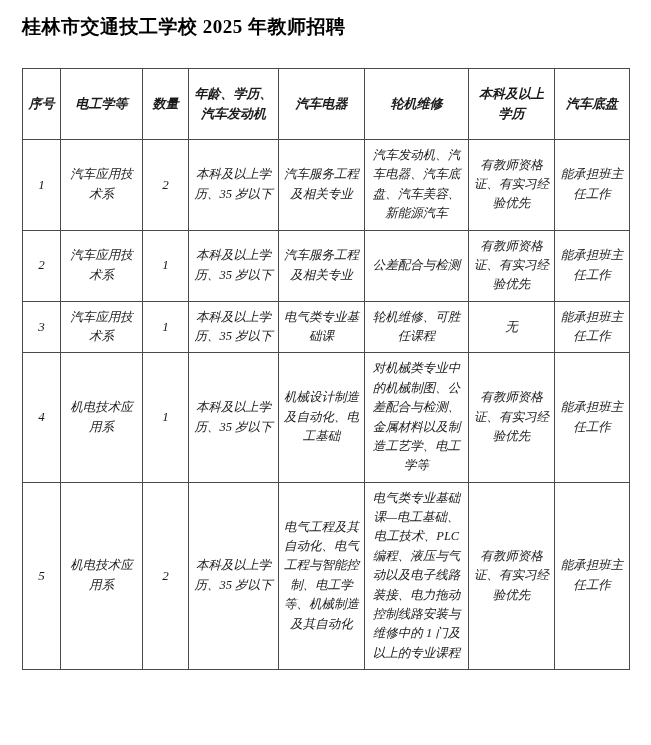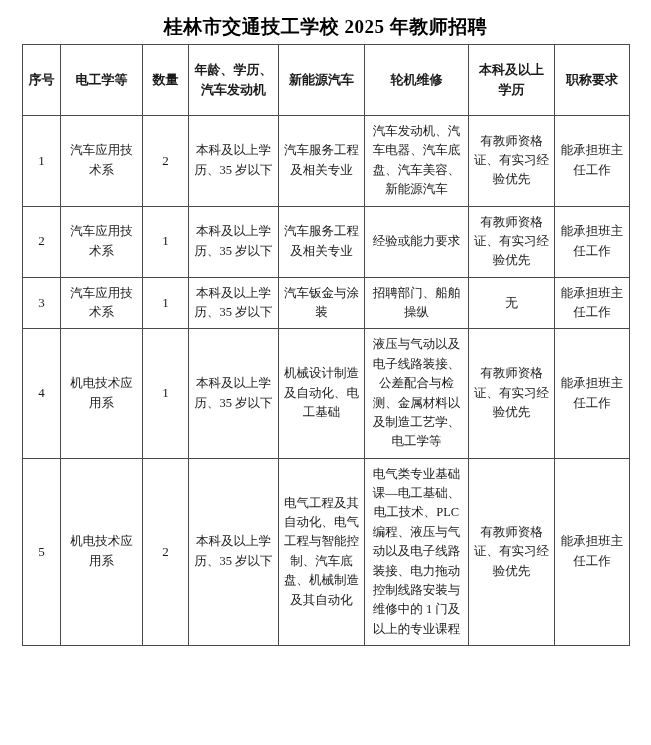--- a/index.html
+++ b/index.html
@@ -15,34 +15,35 @@
     overflow: hidden;
   }
   .page {
     width: 651px;
     height: 745px;
     box-sizing: border-box;
     padding: 0 22px;
     position: relative;
   }
   .doc-title {
-    text-align: center;
+    text-align: left;
     font-size: 19px;
     font-weight: bold;
     letter-spacing: 0.5px;
-    margin: 14px 0 4px 0;
+    margin: 14px 0 28px 0;
     font-family: "Liberation Serif", "DejaVu Serif", serif;
     color: #000;
   }
   table.recruit {
     border-collapse: collapse;
     width: 607px;
     table-layout: fixed;
     font-size: 12.5px;
     line-height: 1.55;
+    font-style: italic;
   }
   table.recruit th,
   table.recruit td {
     border: 1px solid #4a4a4a;
     vertical-align: middle;
     text-align: center;
     padding: 6px 5px;
     word-break: break-all;
   }
   table.recruit thead th {
@@ -81,73 +82,73 @@
         <col class="col-5">
         <col class="col-6">
         <col class="col-7">
     </colgroup>
     <thead>
       <tr>
         <th>序号</th>
         <th>电工学等</th>
         <th>数量</th>
         <th>年龄、学历、汽车发动机</th>
-        <th>新能源汽车</th>
+        <th>汽车电器</th>
         <th>轮机维修</th>
         <th>本科及以上学历</th>
-        <th>职称要求</th>
+        <th>汽车底盘</th>
       </tr>
     </thead>
     <tbody>
       <tr>
         <td class="idx">1</td>
         <td>汽车应用技术系</td>
         <td class="qty">2</td>
         <td>本科及以上学历、35 岁以下</td>
         <td>汽车服务工程及相关专业</td>
         <td>汽车发动机、汽车电器、汽车底盘、汽车美容、新能源汽车</td>
         <td>有教师资格证、有实习经验优先</td>
         <td>能承担班主任工作</td>
       </tr>
       <tr>
         <td class="idx">2</td>
         <td>汽车应用技术系</td>
         <td class="qty">1</td>
         <td>本科及以上学历、35 岁以下</td>
         <td>汽车服务工程及相关专业</td>
-        <td>经验或能力要求</td>
+        <td>公差配合与检测</td>
         <td>有教师资格证、有实习经验优先</td>
         <td>能承担班主任工作</td>
       </tr>
       <tr>
         <td class="idx">3</td>
         <td>汽车应用技术系</td>
         <td class="qty">1</td>
         <td>本科及以上学历、35 岁以下</td>
-        <td>汽车钣金与涂装</td>
-        <td>招聘部门、船舶操纵</td>
+        <td>电气类专业基础课</td>
+        <td>轮机维修、可胜任课程</td>
         <td class="none">无</td>
         <td>能承担班主任工作</td>
       </tr>
       <tr>
         <td class="idx">4</td>
         <td>机电技术应用系</td>
         <td class="qty">1</td>
         <td>本科及以上学历、35 岁以下</td>
         <td>机械设计制造及自动化、电工基础</td>
-        <td>液压与气动以及电子线路装接、公差配合与检测、金属材料以及制造工艺学、电工学等</td>
+        <td>对机械类专业中的机械制图、公差配合与检测、金属材料以及制造工艺学、电工学等</td>
         <td>有教师资格证、有实习经验优先</td>
         <td>能承担班主任工作</td>
       </tr>
       <tr>
         <td class="idx">5</td>
         <td>机电技术应用系</td>
         <td class="qty">2</td>
         <td>本科及以上学历、35 岁以下</td>
-        <td>电气工程及其自动化、电气工程与智能控制、汽车底盘、机械制造及其自动化</td>
+        <td>电气工程及其自动化、电气工程与智能控制、电工学等、机械制造及其自动化</td>
         <td>电气类专业基础课—电工基础、电工技术、PLC 编程、液压与气动以及电子线路装接、电力拖动控制线路安装与维修中的 1 门及以上的专业课程</td>
         <td>有教师资格证、有实习经验优先</td>
         <td>能承担班主任工作</td>
       </tr>
     </tbody>
   </table>
 
 </div>
 
 </body></html>

